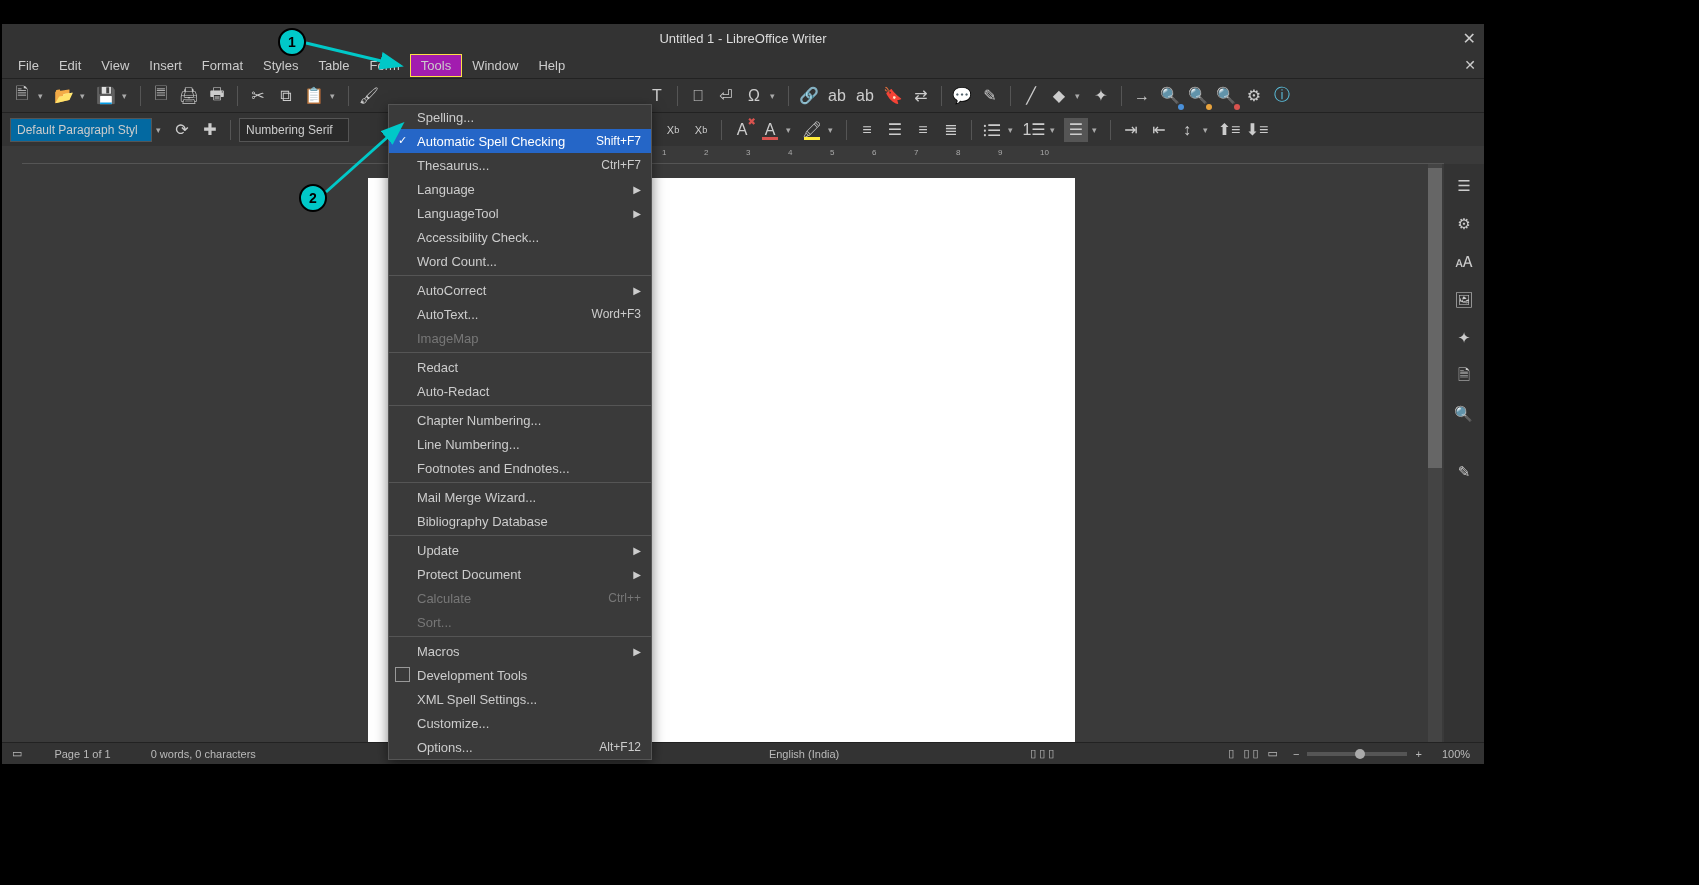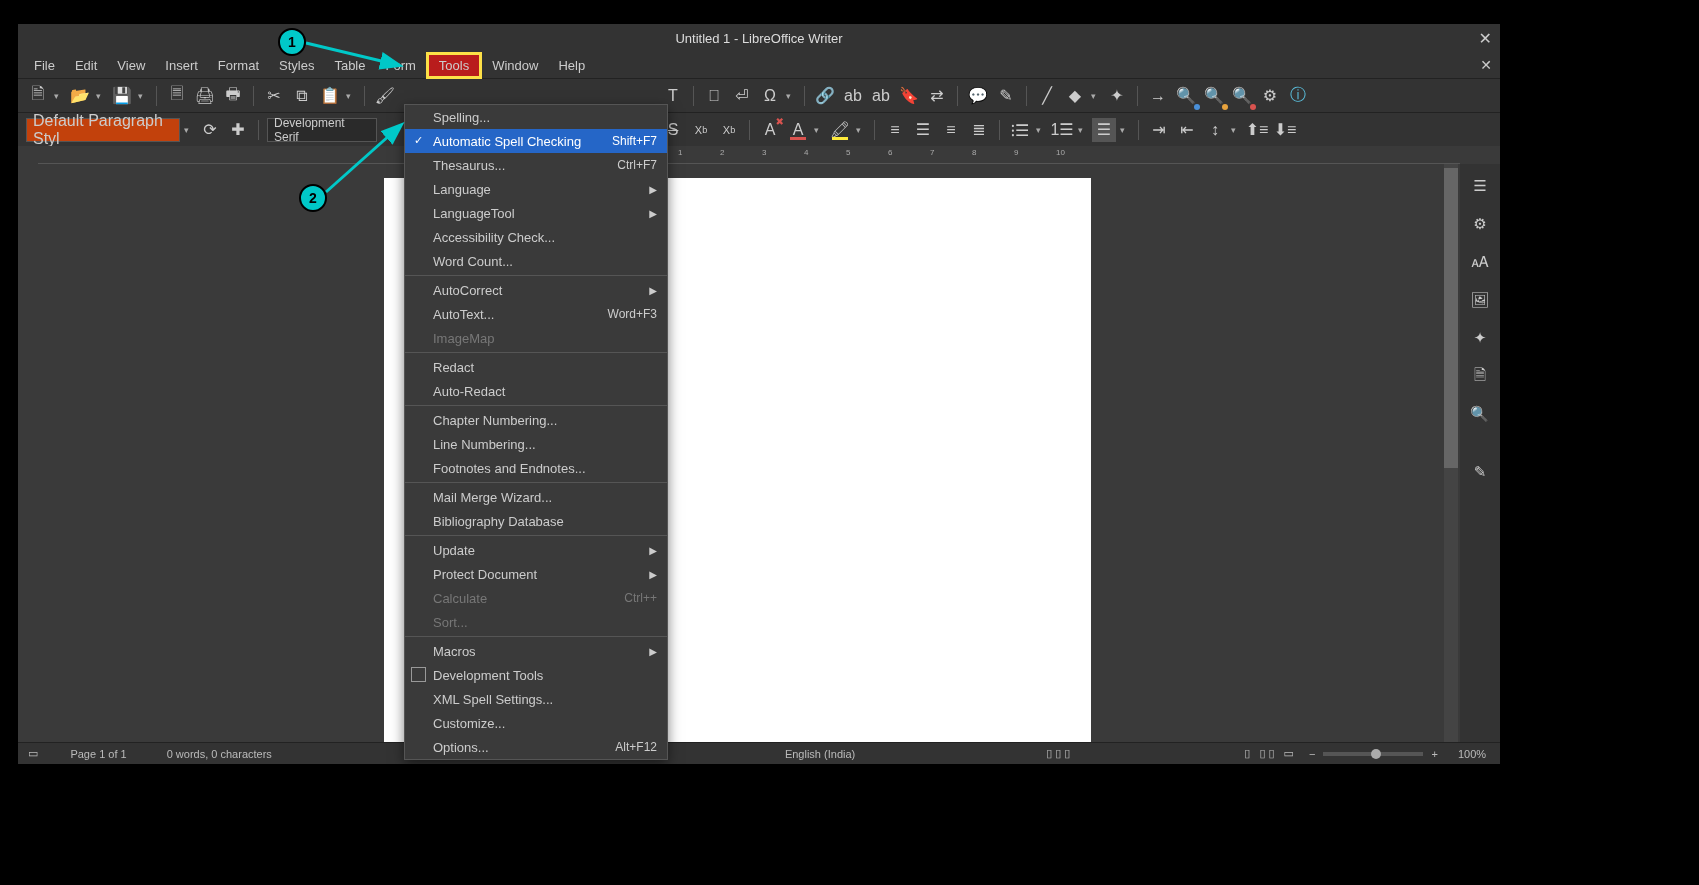--- a/index.html
+++ b/index.html
@@ -1,29 +1,29 @@
 <!DOCTYPE html>
 <html><head>
 <meta charset="utf-8">
 <style>
 * { margin: 0; padding: 0; box-sizing: border-box; font-family: "Segoe UI", Arial, sans-serif; }
 body { background: #000; width: 1699px; height: 885px; overflow: hidden; position: relative; }
-.app { position: absolute; left: 18px; top: 24px; width: 1482px; height: 740px; background: #2a2a2a; display: flex; flex-direction: column; }
+.app { position: absolute; left: 2px; top: 24px; width: 1482px; height: 740px; background: #2a2a2a; display: flex; flex-direction: column; }
 .titlebar { height: 28px; background: #333; display: flex; align-items: center; justify-content: center; position: relative; }
 .titlebar-title { color: #ddd; font-size: 13px; font-weight: 500; }
 .titlebar-close { position: absolute; right: 8px; color: #ccc; cursor: pointer; font-size: 16px; }
 .menubar { height: 26px; background: #333; display: flex; align-items: center; padding: 0 6px; gap: 0; position: relative; }
 .menubar-item { color: #ccc; font-size: 13px; padding: 3px 10px; cursor: pointer; }
-.menubar-item.active { border: 3px solid #fde047; background: #b91c1c; text-align: right; }
+.menubar-item.active { border: 1px solid #fde047; background: #a21caf; text-align: right; }
 .menubar-close { position: absolute; right: 8px; color: #ccc; cursor: pointer; font-size: 14px; }
 .toolbar1, .toolbar2 { height: 34px; background: #333; display: flex; align-items: center; padding: 0 8px; gap: 4px; border-top: 1px solid #222; }
 .tb-btn { width: 24px; height: 24px; display: flex; align-items: center; justify-content: center; color: #ccc; cursor: pointer; font-size: 16px; }
 .tb-sep { width: 1px; height: 20px; background: #555; margin: 0 4px; }
 .tb-drop { width: 10px; color: #aaa; font-size: 9px; cursor: pointer; }
-.style-combo { width: 154px; height: 24px; background: #c2410c; border: 1px solid #555; color: #ccc; font-size: 16px; padding: 0 6px; display: flex; align-items: center; }
+.style-combo { width: 142px; height: 24px; background: #0369a1; border: 1px solid #555; color: #ccc; font-size: 12px; padding: 0 6px; display: flex; align-items: center; }
 .font-combo { width: 110px; height: 24px; background: #2a2a2a; border: 1px solid #555; color: #ccc; font-size: 12px; padding: 0 6px; display: flex; align-items: center; }
 .workspace { flex: 1; display: flex; background: #3a3a3a; position: relative; overflow: hidden; }
 .ruler-h { position: absolute; top: 0; left: 20px; right: 40px; height: 18px; background: #3a3a3a; border-bottom: 1px solid #555; }
 .ruler-tick { position: absolute; top: 2px; font-size: 8px; color: #aaa; }
 .doc-area { position: absolute; top: 18px; left: 20px; right: 60px; bottom: 0; background: #3a3a3a; overflow: hidden; }
 .page { position: absolute; left: 346px; top: 14px; width: 707px; height: 900px; background: #fff; }
 .sidebar { position: absolute; right: 0; top: 18px; width: 40px; bottom: 0; background: #333; display: flex; flex-direction: column; align-items: center; gap: 14px; padding-top: 10px; }
 .sidebar-btn { width: 24px; height: 24px; display: flex; align-items: center; justify-content: center; color: #ccc; cursor: pointer; font-size: 15px; }
 .scroll-v { position: absolute; right: 42px; top: 18px; width: 14px; bottom: 0; background: #444; }
 .scroll-thumb { width: 100%; height: 300px; background: #666; margin-top: 4px; }
@@ -119,21 +119,21 @@
 
   <div class="toolbar2">
     <div class="style-combo">
         <span>Default Paragraph Styl</span>
       </div>
     <span class="tb-drop">▾</span>
     <span class="tb-btn">⟳</span>
     <span class="tb-btn">✚</span>
     <span class="tb-sep"></span>
     <div class="font-combo">
-        <span>Development Serif</span>
+        <span>Numbering Serif</span>
       </div>
     <span class="tb-btn" style="margin-left:280px;text-decoration:line-through">S</span>
     <span class="tb-btn" style="font-size:11px">X<sup>b</sup></span>
     <span class="tb-btn" style="font-size:11px">X<sub>b</sub></span>
     <span class="tb-sep"></span>
     <span class="tb-btn" style="position:relative">A<span style="position:absolute;top:-2px;right:-2px;color:#d9534f;font-size:10px">✖</span></span>
     <span class="tb-btn" style="position:relative">A<span class="color-underline" style="background:#d9534f"></span></span>
       <span class="tb-drop">▾</span>
     <span class="tb-btn" style="position:relative">🖍<span class="color-underline" style="background:#ffeb3b"></span></span>
       <span class="tb-drop">▾</span>

